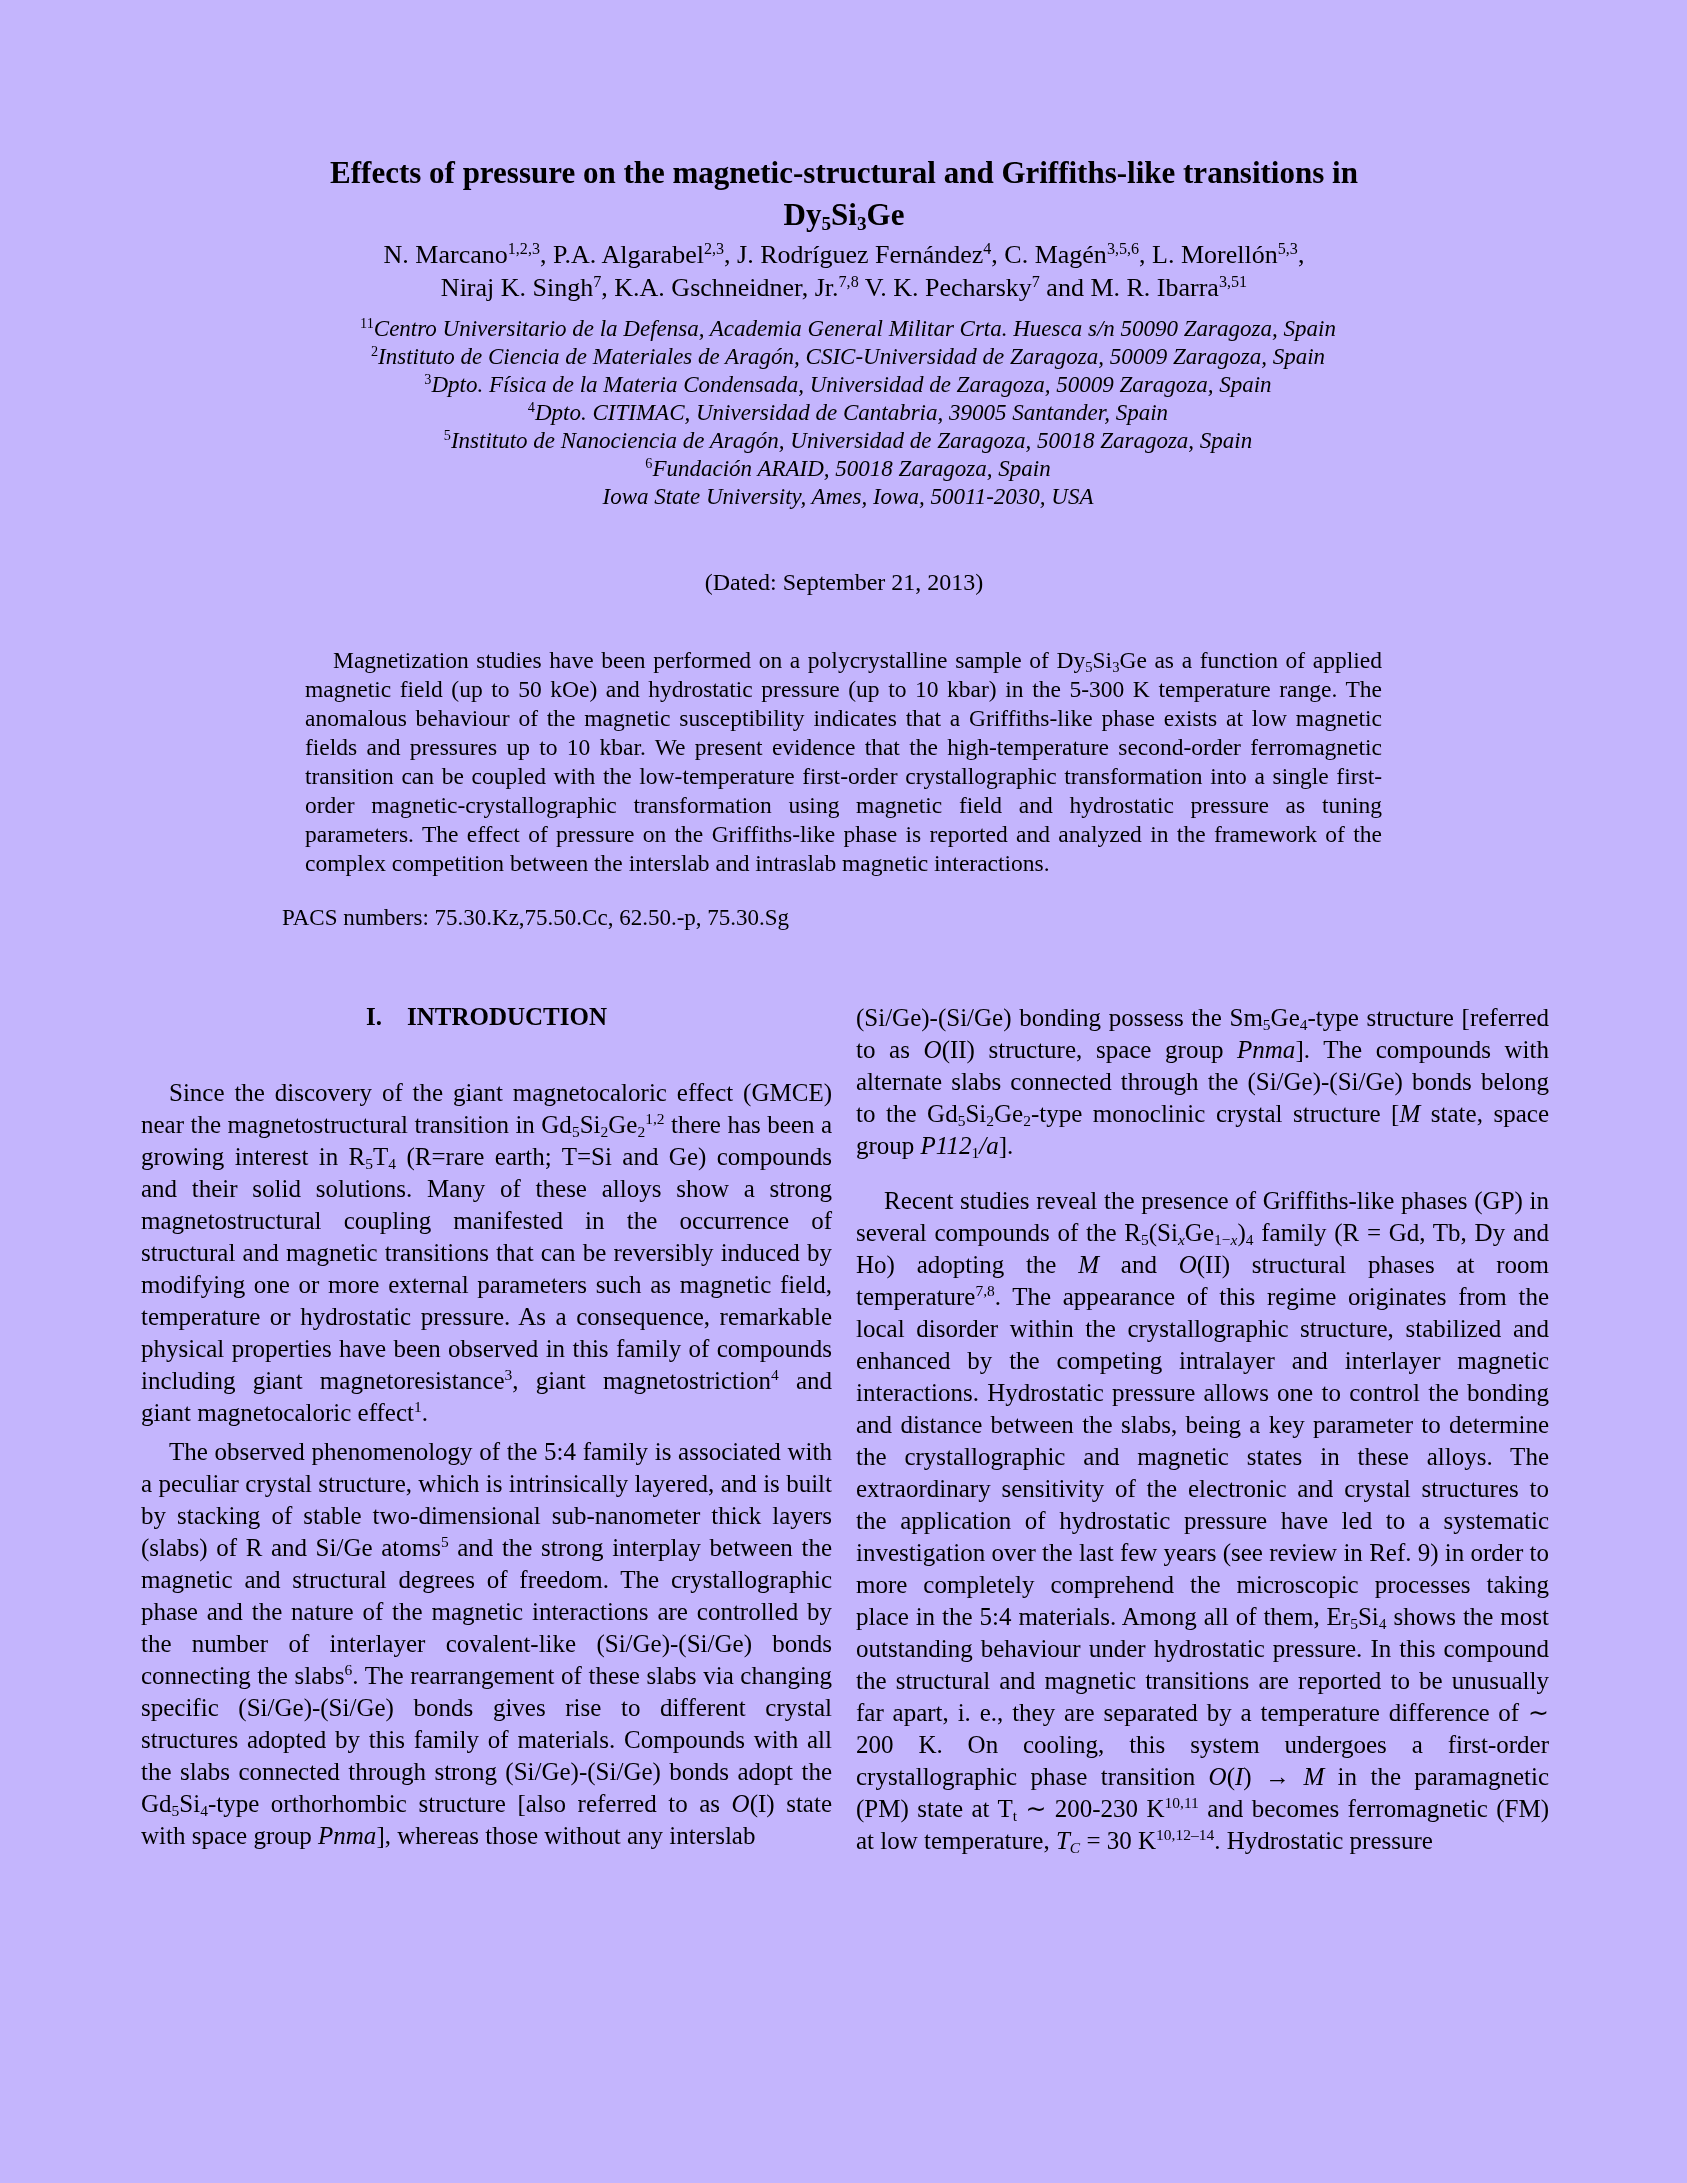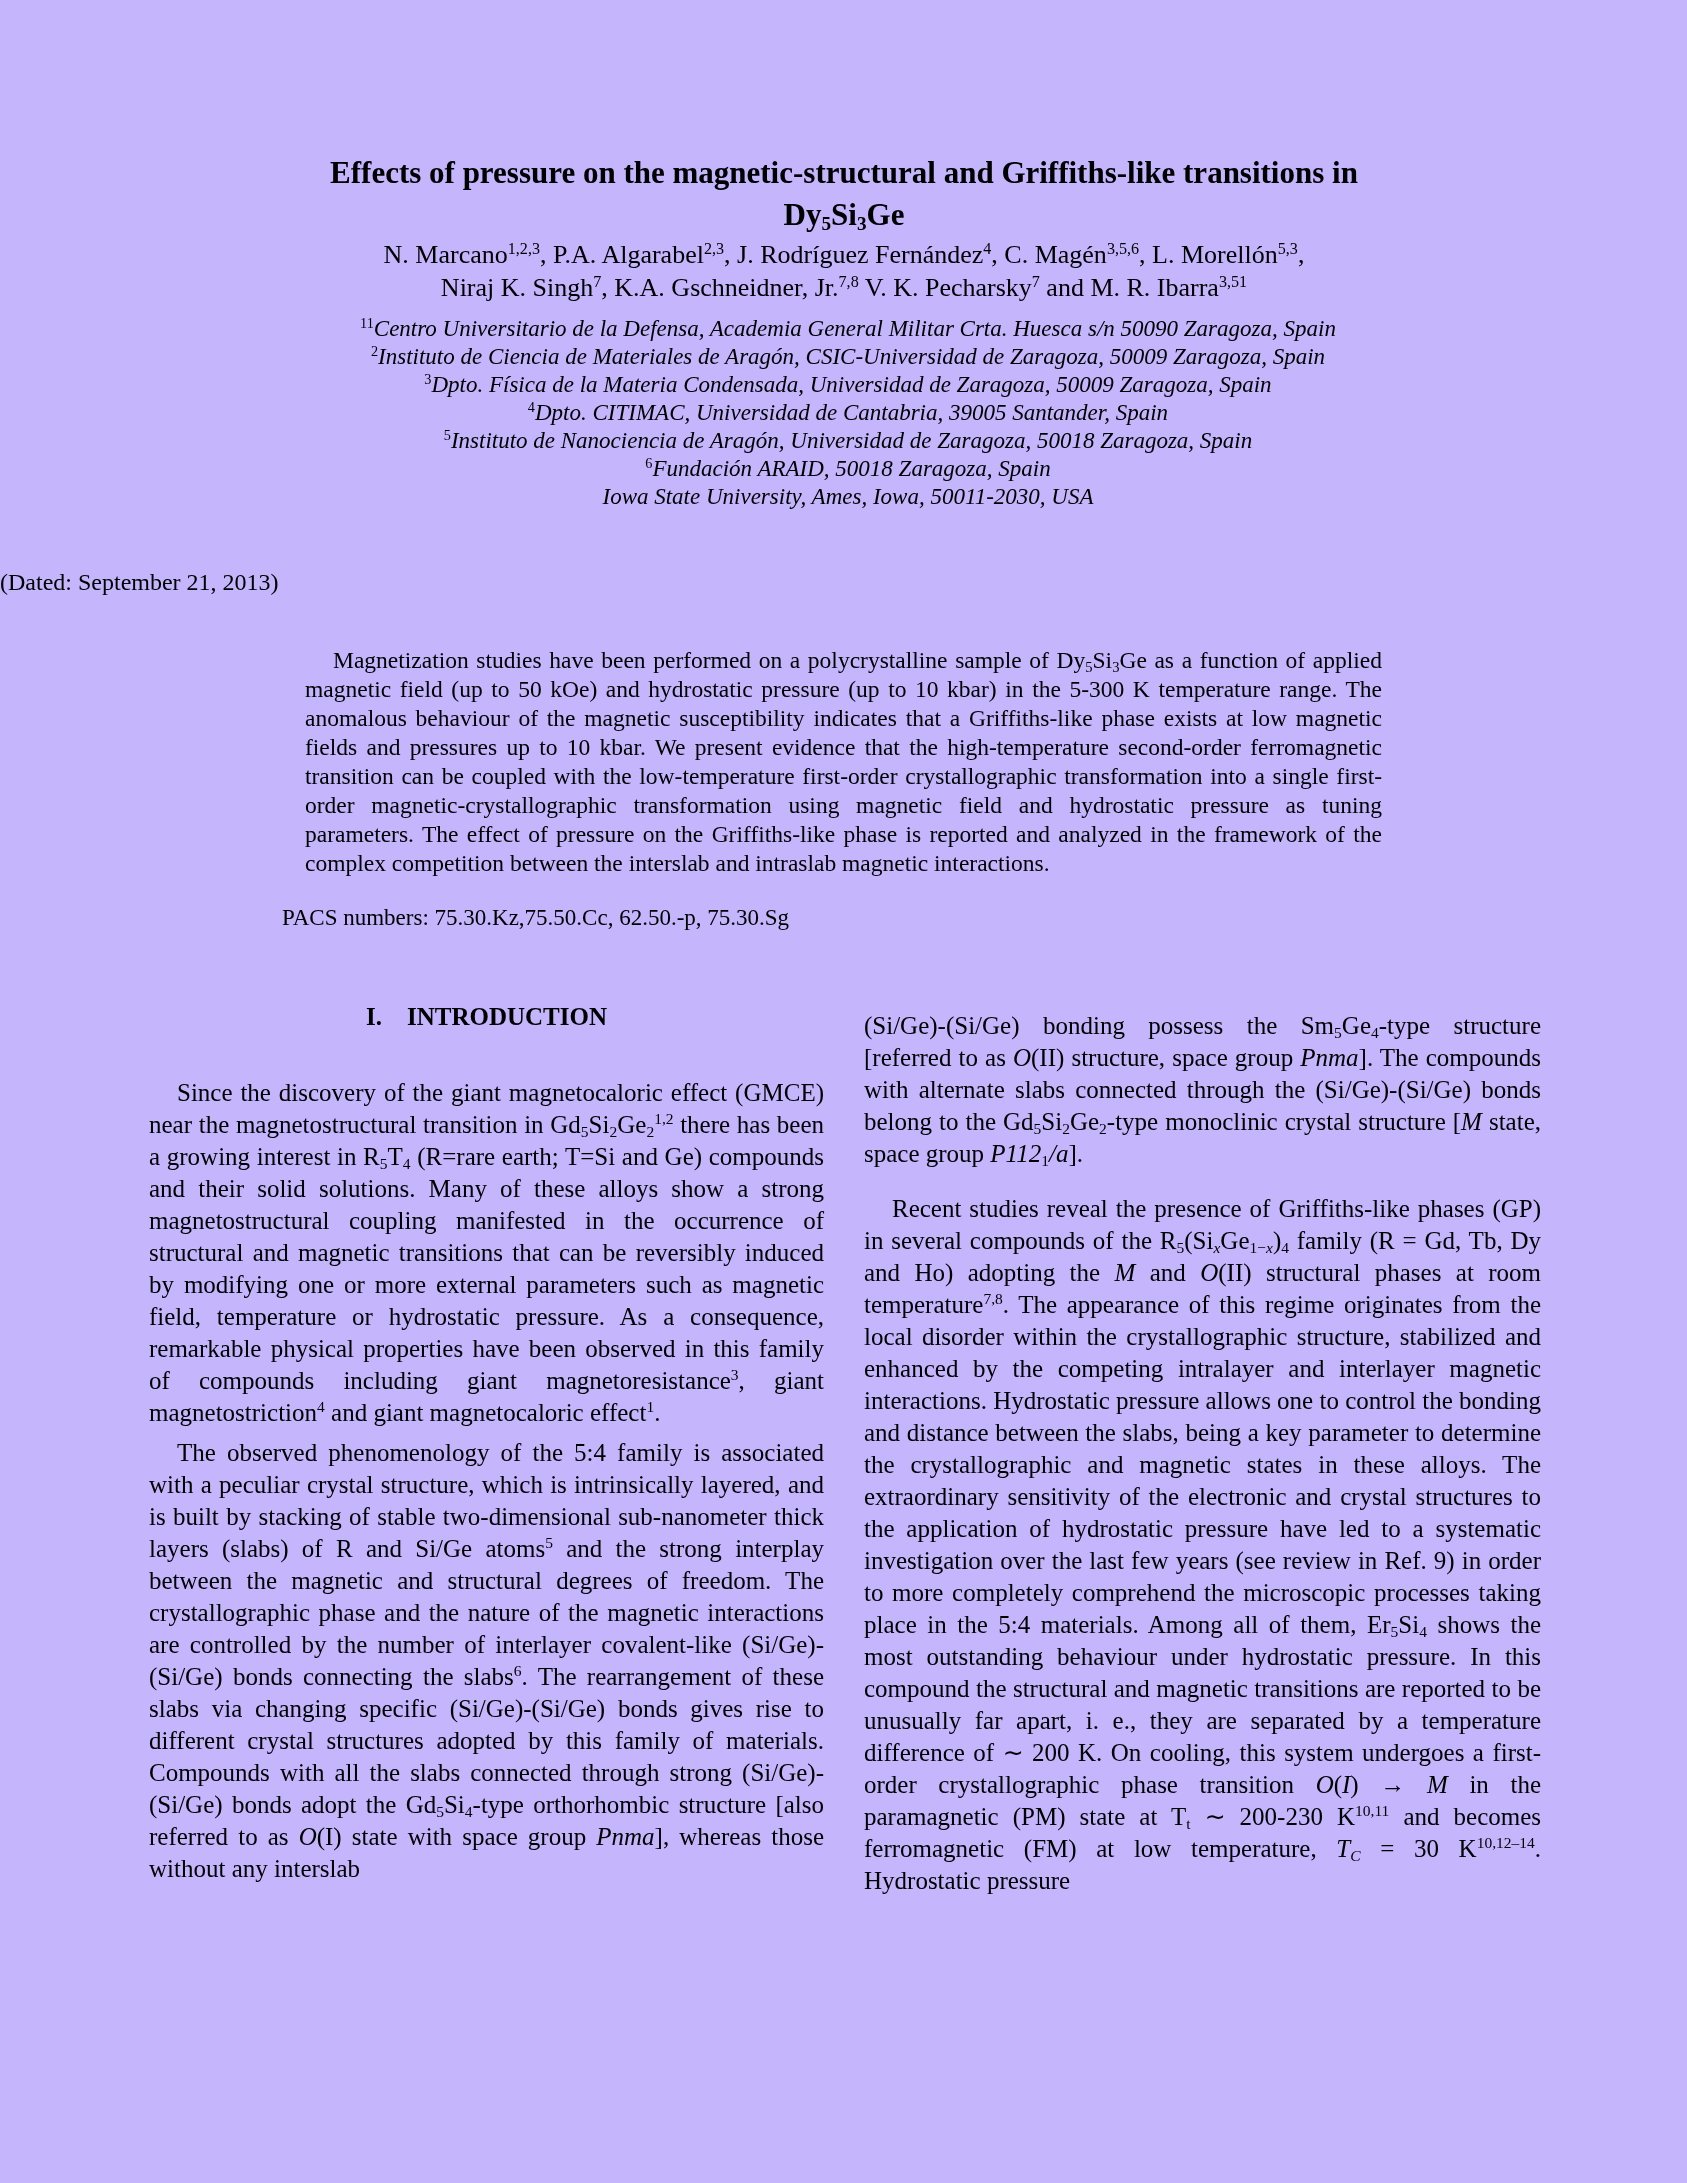--- a/index.html
+++ b/index.html
@@ -41,21 +41,21 @@
     top: 315px; left: 4px; width: 100%;
     text-align: center;
     font-style: italic;
     font-size: 23px;
     line-height: 28px;
   }
   .affiliations-block sup { font-style: normal; }
   .dated-line {
     position: absolute;
     top: 569px; left: 0; width: 100%;
-    text-align: left;
+    text-align: center;
     font-size: 24px;
   }
   .abstract-block {
     position: absolute;
     top: 630px; left: 289px; width: 1109px;
     font-size: 23.5px;
     line-height: 29px;
     text-align: justify;
   }
   .abstract-block p { margin: 16px; text-indent: 28px; }
@@ -67,21 +67,21 @@
   .column {
     position: absolute;
     top: 1002px;
     font-size: 25px;
     line-height: 32px;
     text-align: justify;
     font-family: Liberation Serif, serif;
   }
   .column-left  { left: 141px;  width: 691px; }
   .column-right { left: 856px; width: 693px; }
-  .column p { margin: 8px; text-indent: 28px; }
+  .column p { margin: 0; text-indent: 28px; }
   .column p.noindent { text-indent: 0; }
   .column p.para2 { margin-top: 6.6px; }
   .column p.para4 { margin-top: 23px; }
   .section-heading {
     text-align: center;
     font-weight: 700;
     font-size: 25px;
     line-height: 30px;
     margin: 0 0 45px 0;
   }

